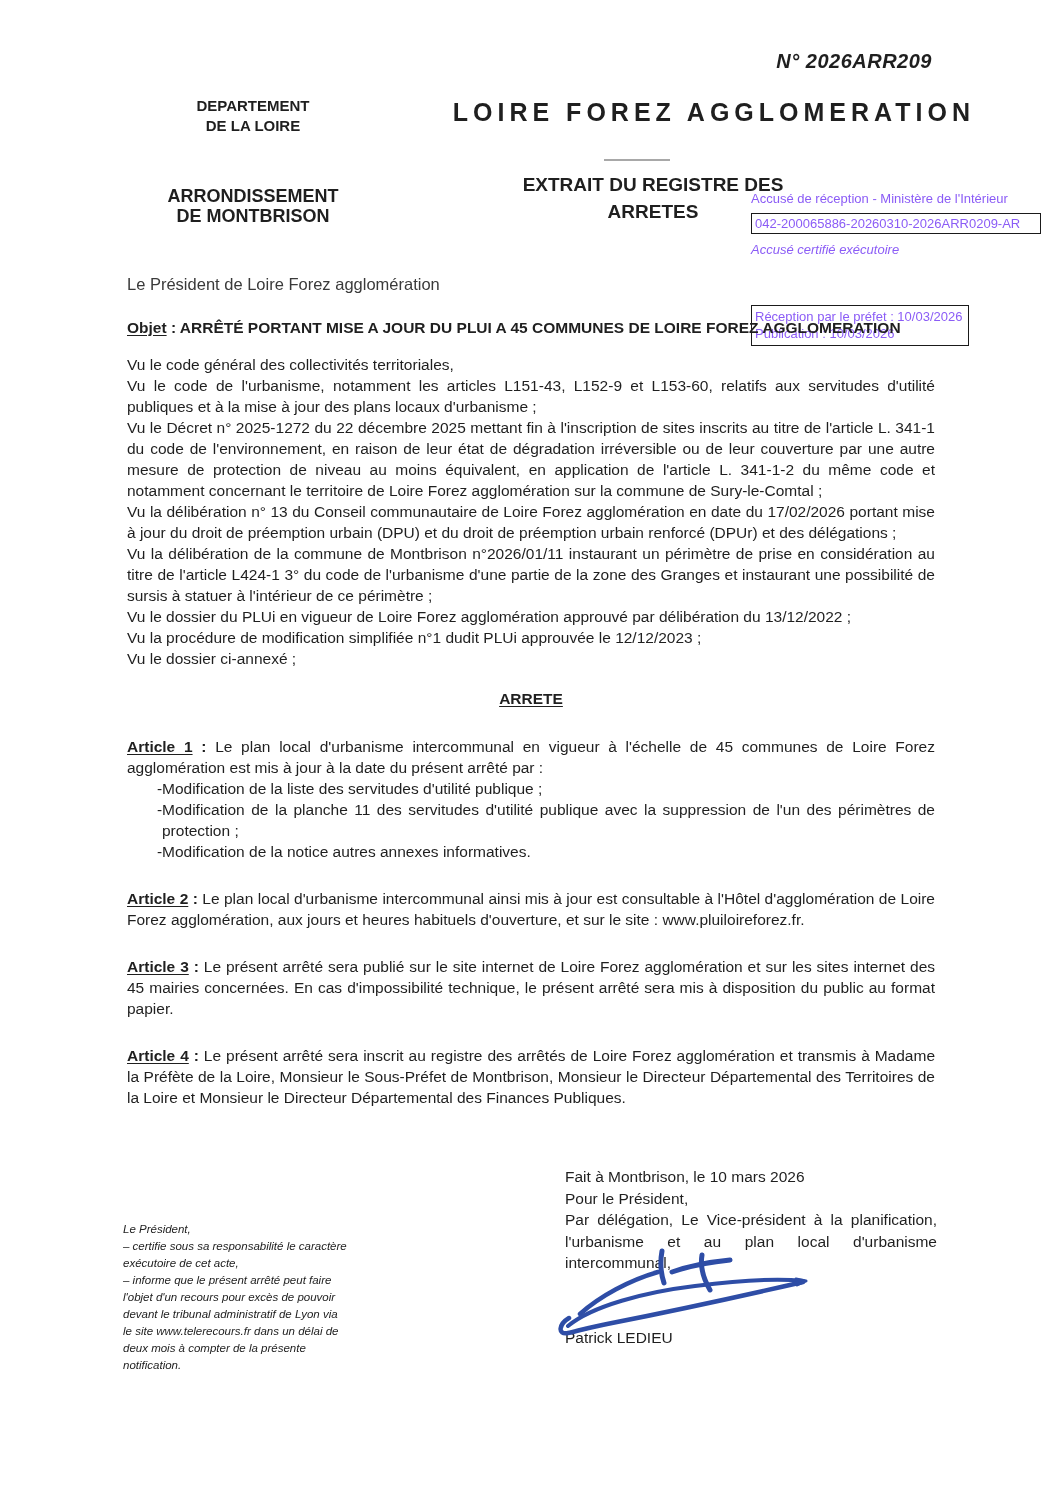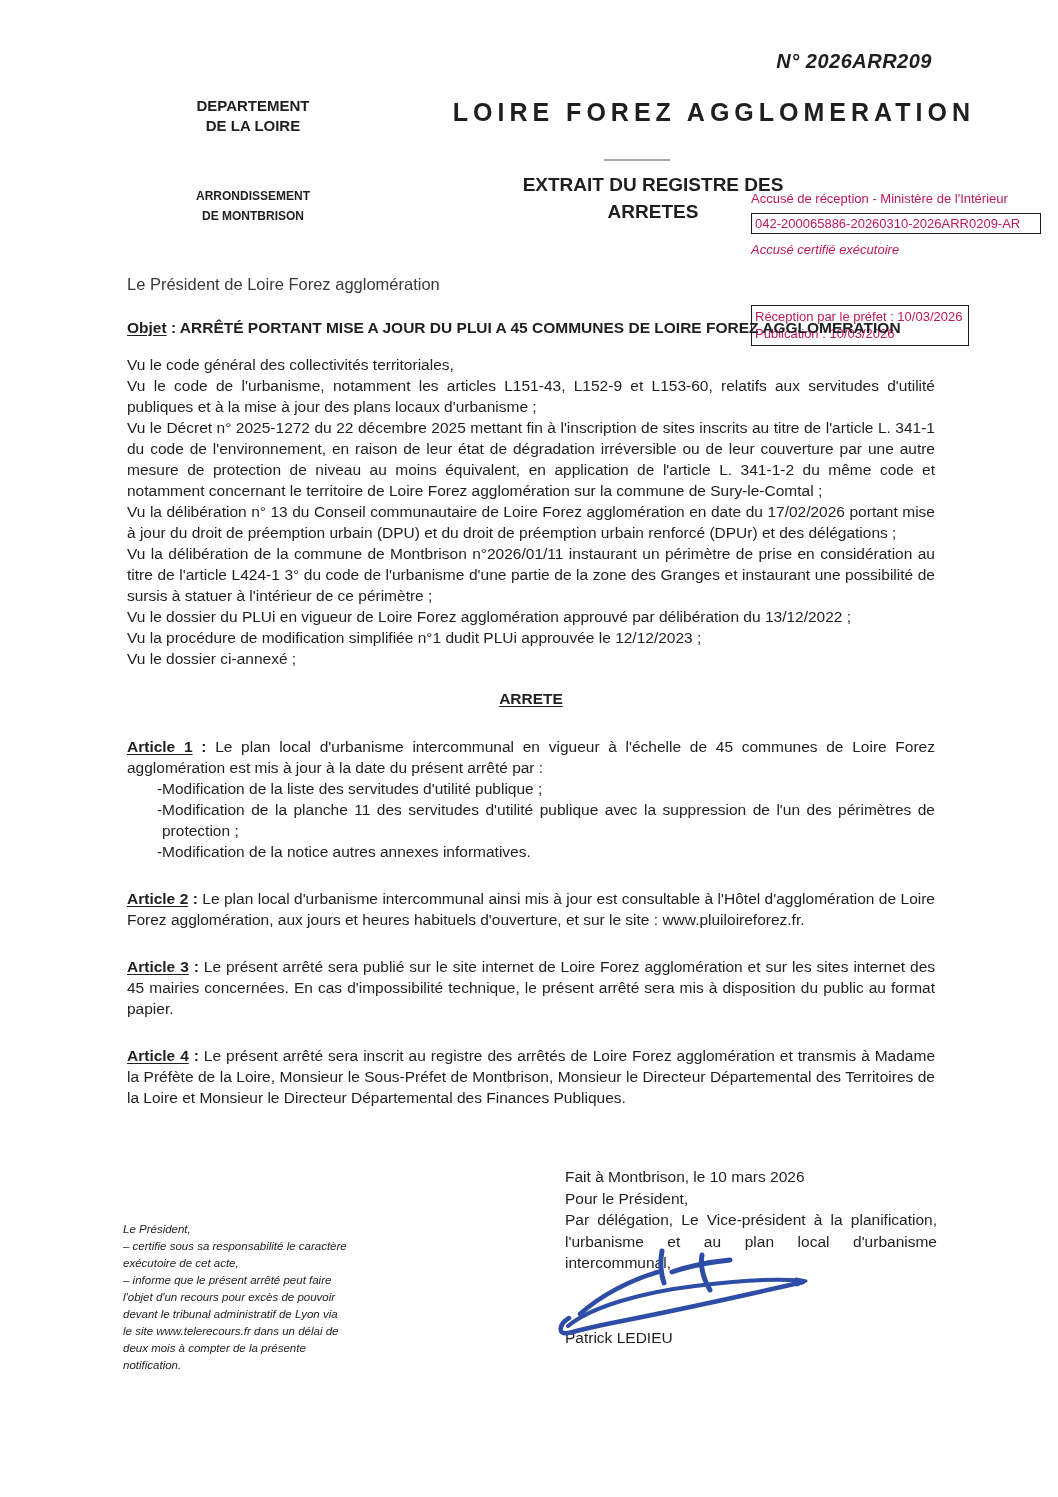--- a/index.html
+++ b/index.html
@@ -56,30 +56,30 @@
     text-align: center;
     font-weight: bold;
     font-size: 19px;
     line-height: 27px;
   }
   .arrond-block {
     position: absolute;
     top: 186px; left: 156px; width: 194px;
     text-align: center;
     font-weight: bold;
-    font-size: 12px;
+    font-size: 18px;
     line-height: 20px;
   }
 
   
   .stamp {
     position: absolute;
     top: 190px; left: 751px; width: 296px;
     font-size: 13px;
-    color: #be185d;
+    color: #8b5cf6;
   }
   .stamp .stamp-line { line-height: 17px; }
   .stamp .stamp-box {
     border: 1px solid #1a1a1a;
     padding: 2px 3px;
     margin-top: 6px;
     white-space: nowrap;
     overflow: hidden;
   }
   .stamp .stamp-ref { width: 290px; }

